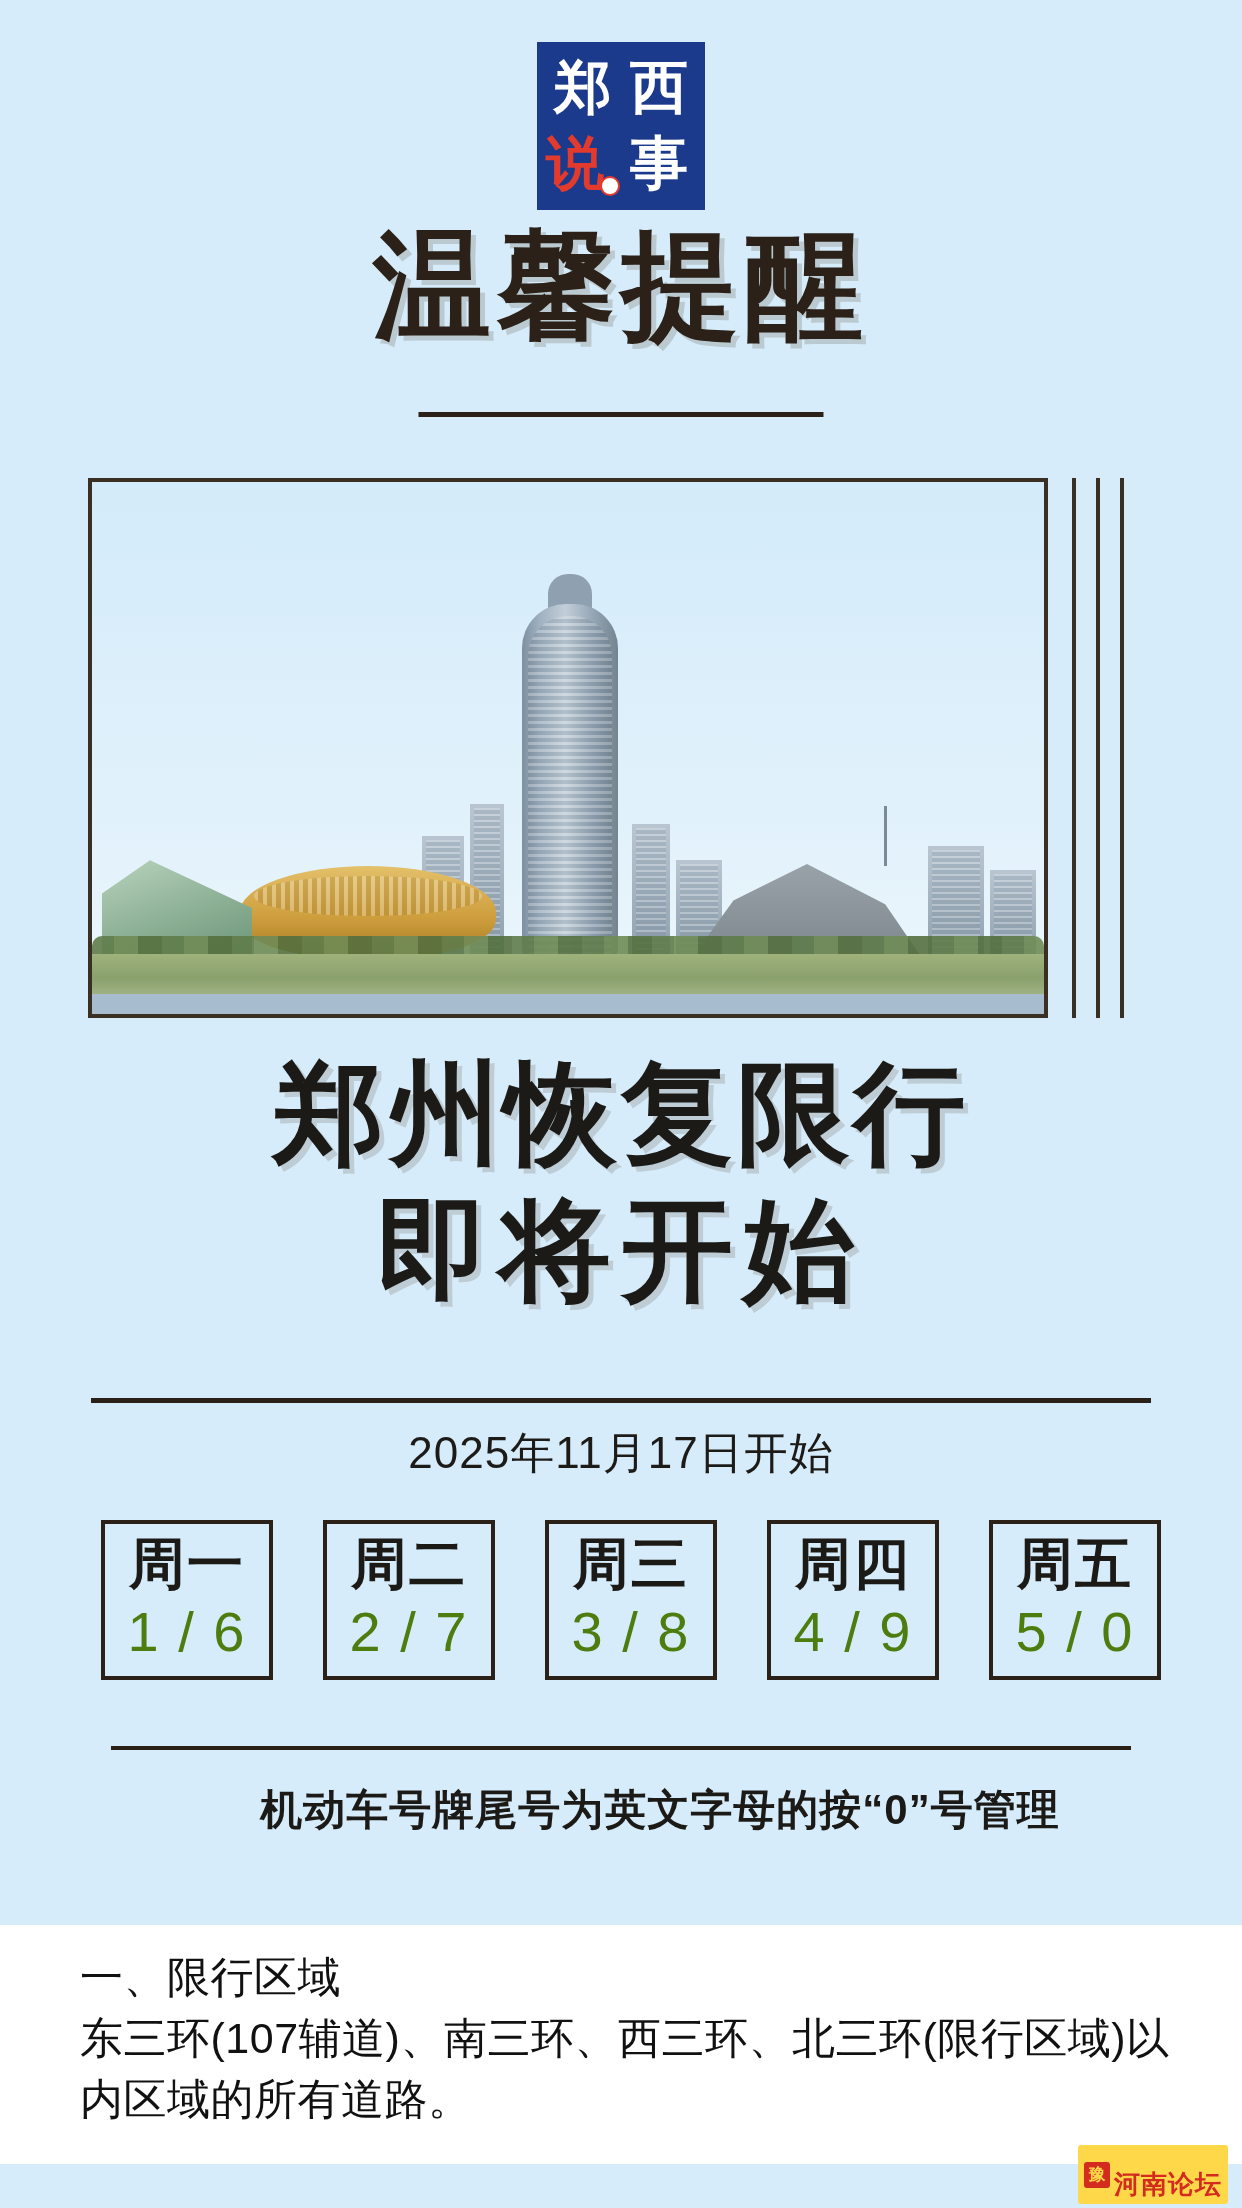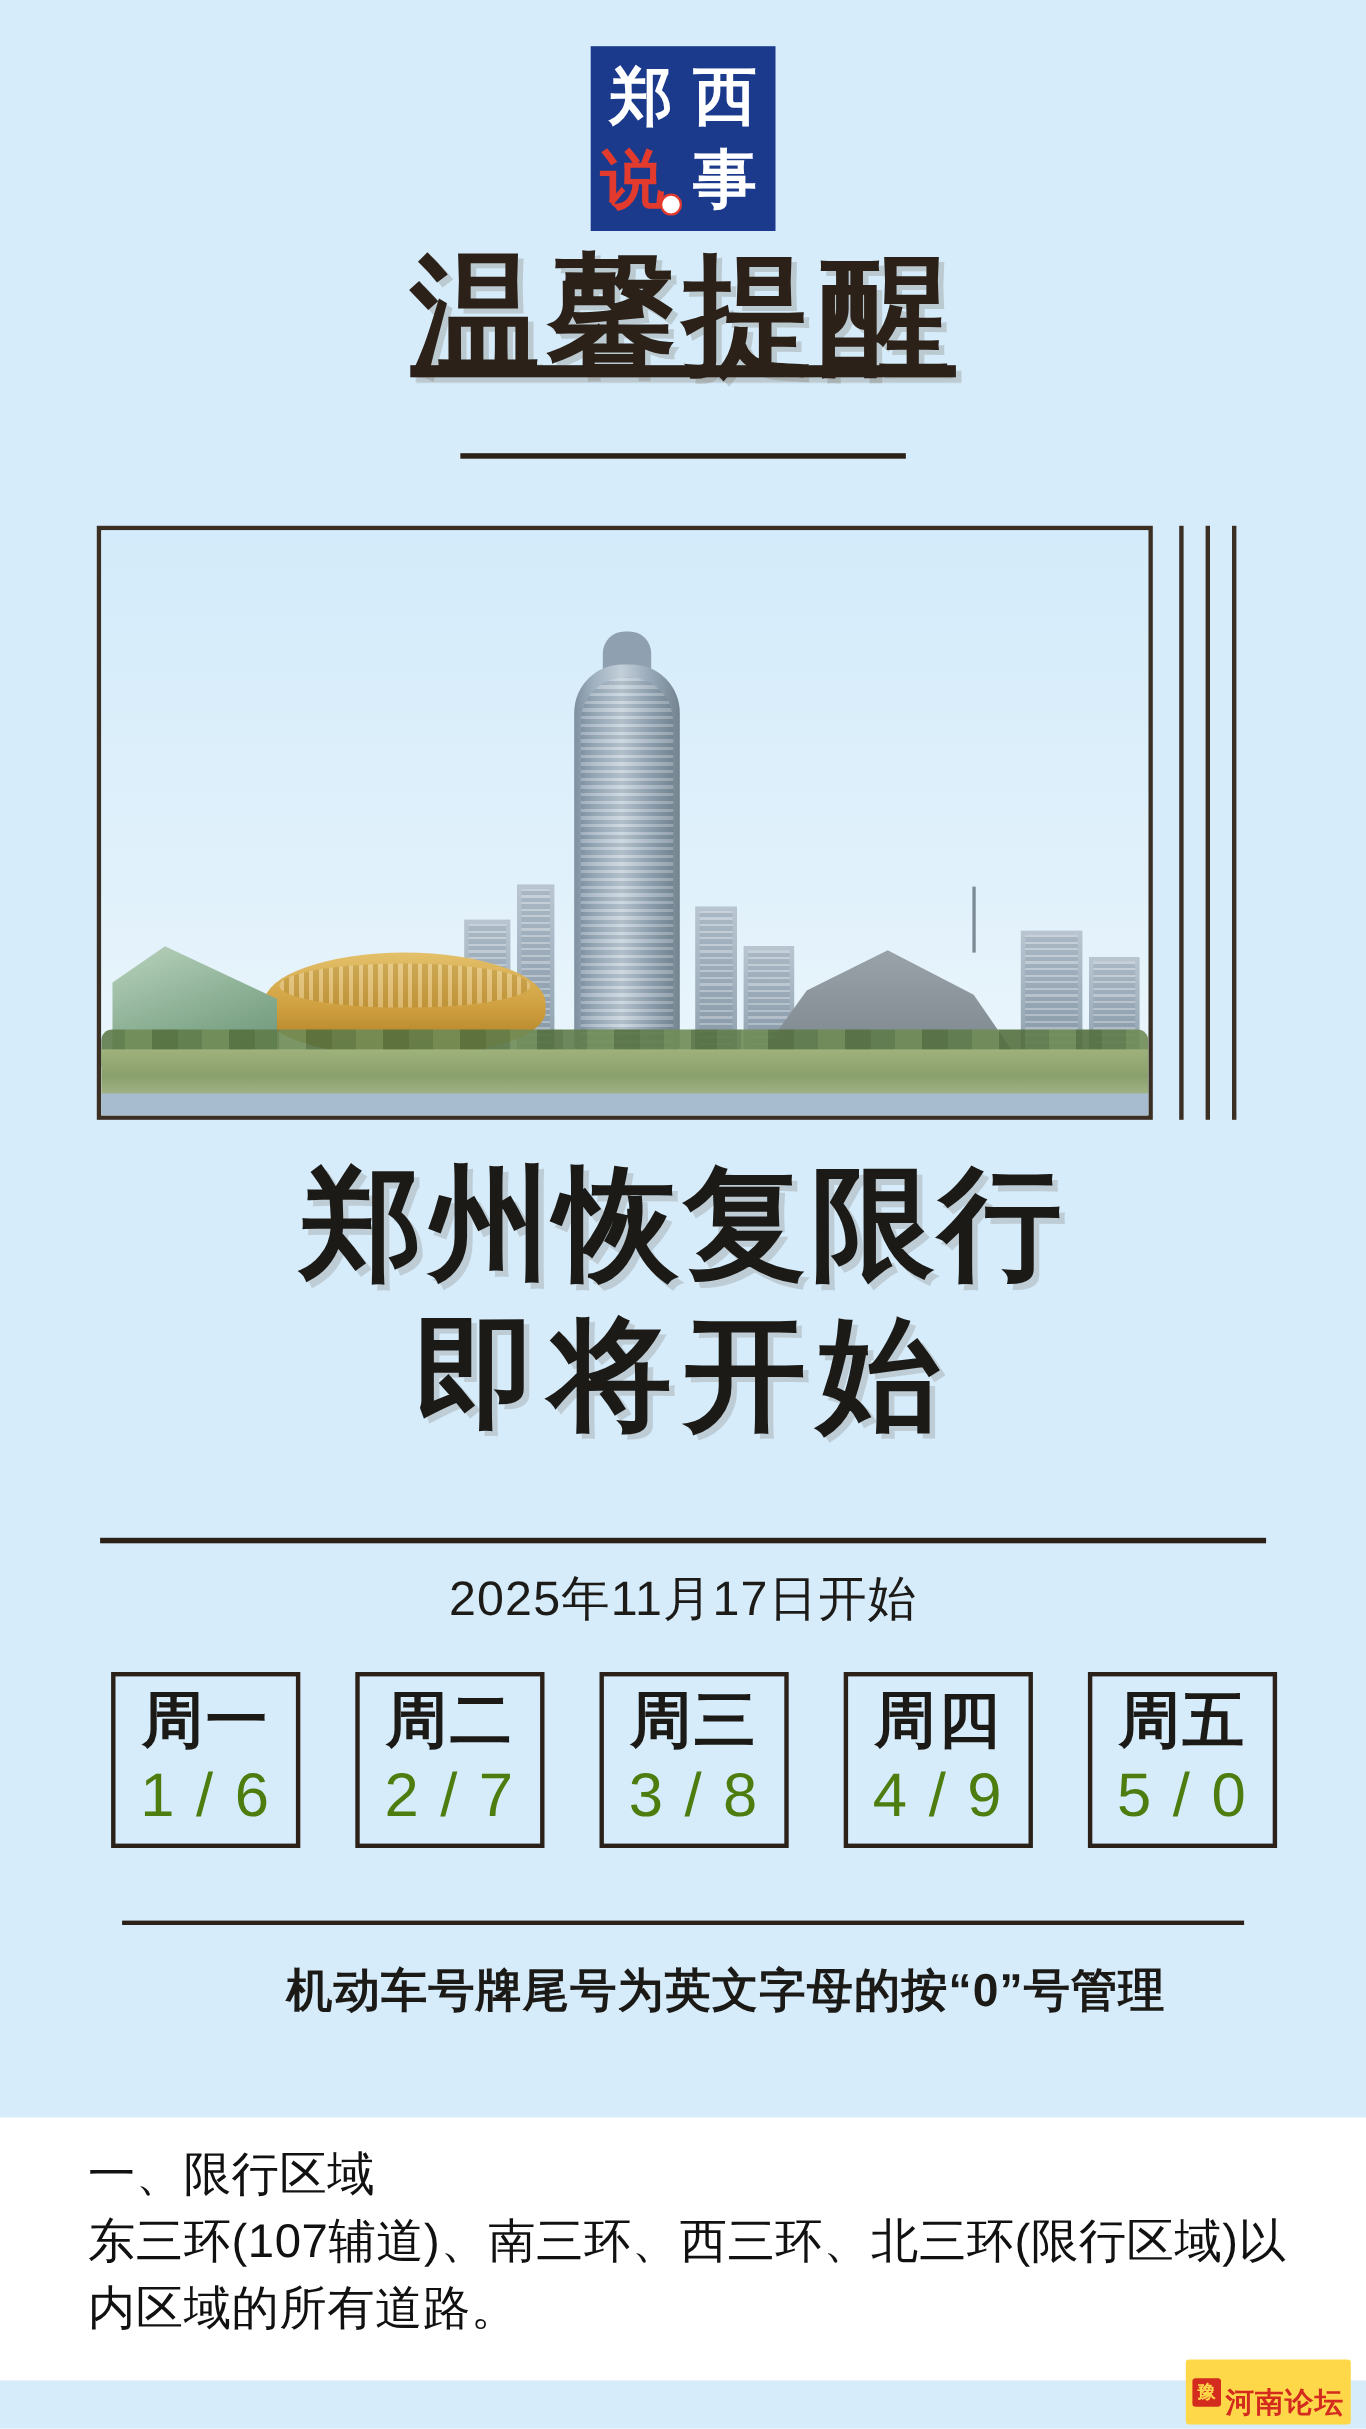--- a/index.html
+++ b/index.html
@@ -81,21 +81,20 @@
     left: 0;
     width: 100%;
     text-align: center;
     font-family: "Liberation Serif", serif;
     font-weight: bold;
     font-size: 118px;
     letter-spacing: 6px;
     color: #2b2118;
     line-height: 1.1;
     text-shadow: 5px 5px 0 rgba(120,110,100,0.28);
-    text-decoration: underline;
   }
   .title-rule {
     position: absolute;
     top: 412px;
     left: 50%;
     transform: translateX(-50%);
     width: 405px;
     height: 5px;
     background: #2b2118;
   }

